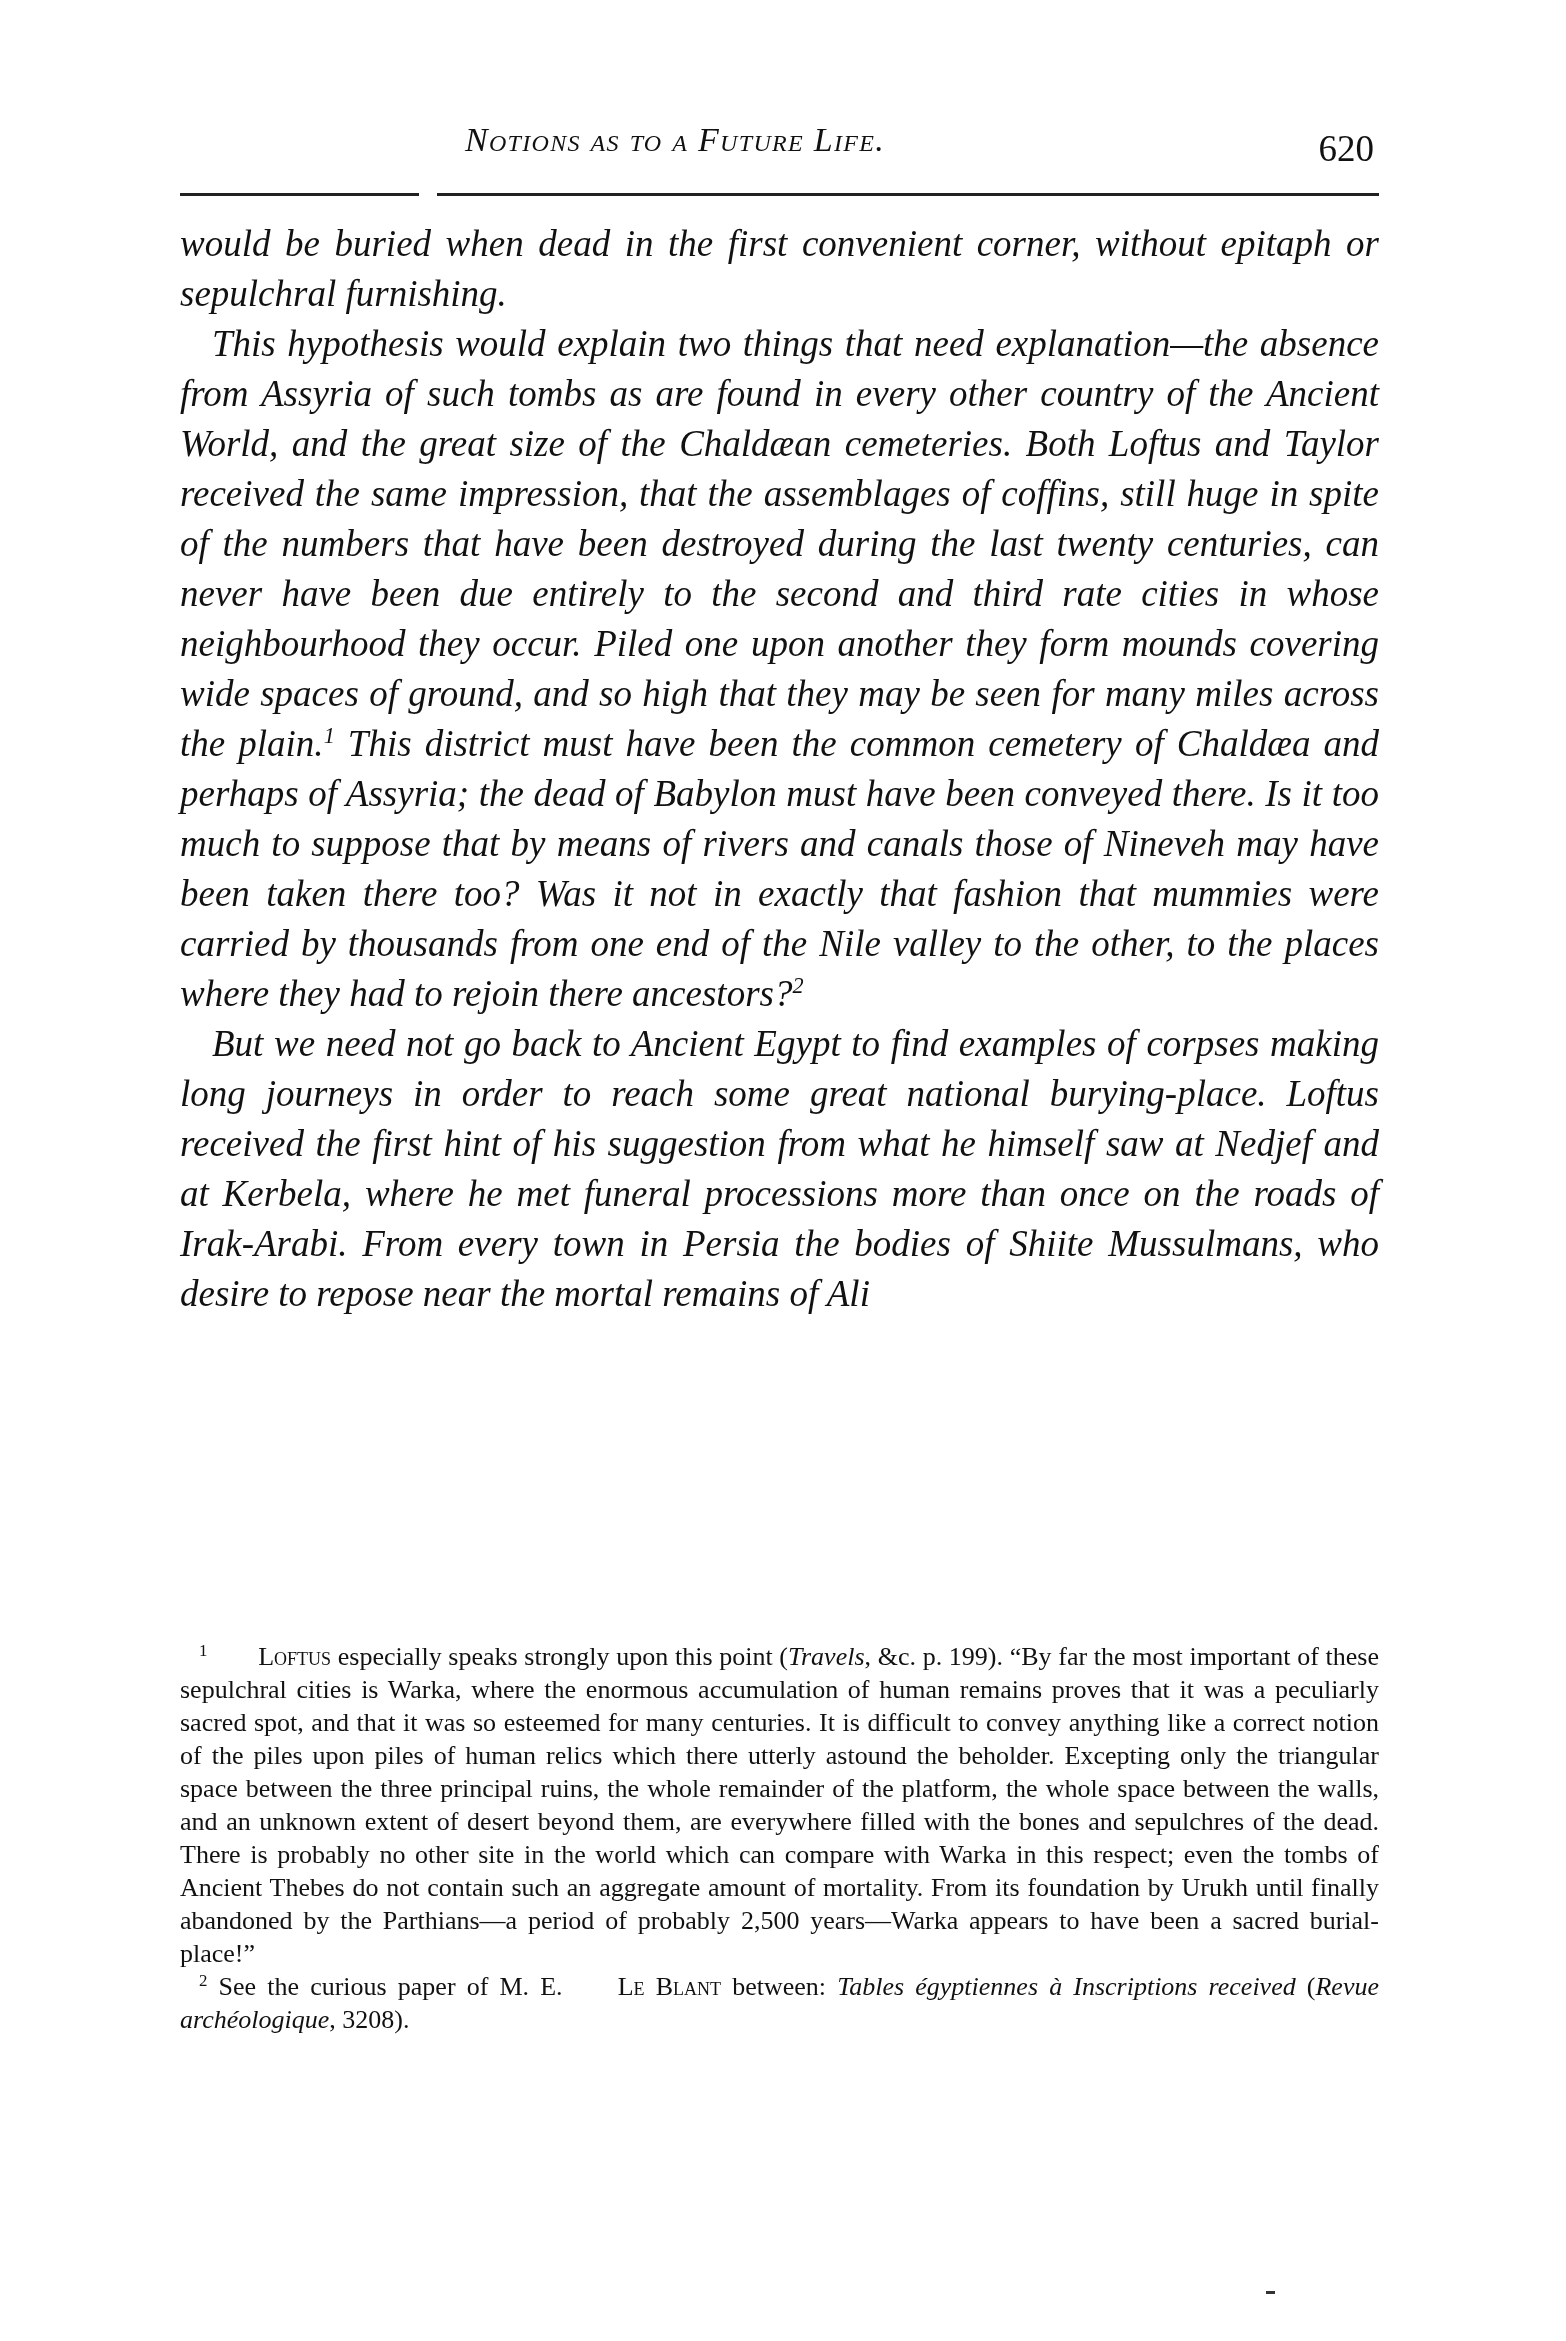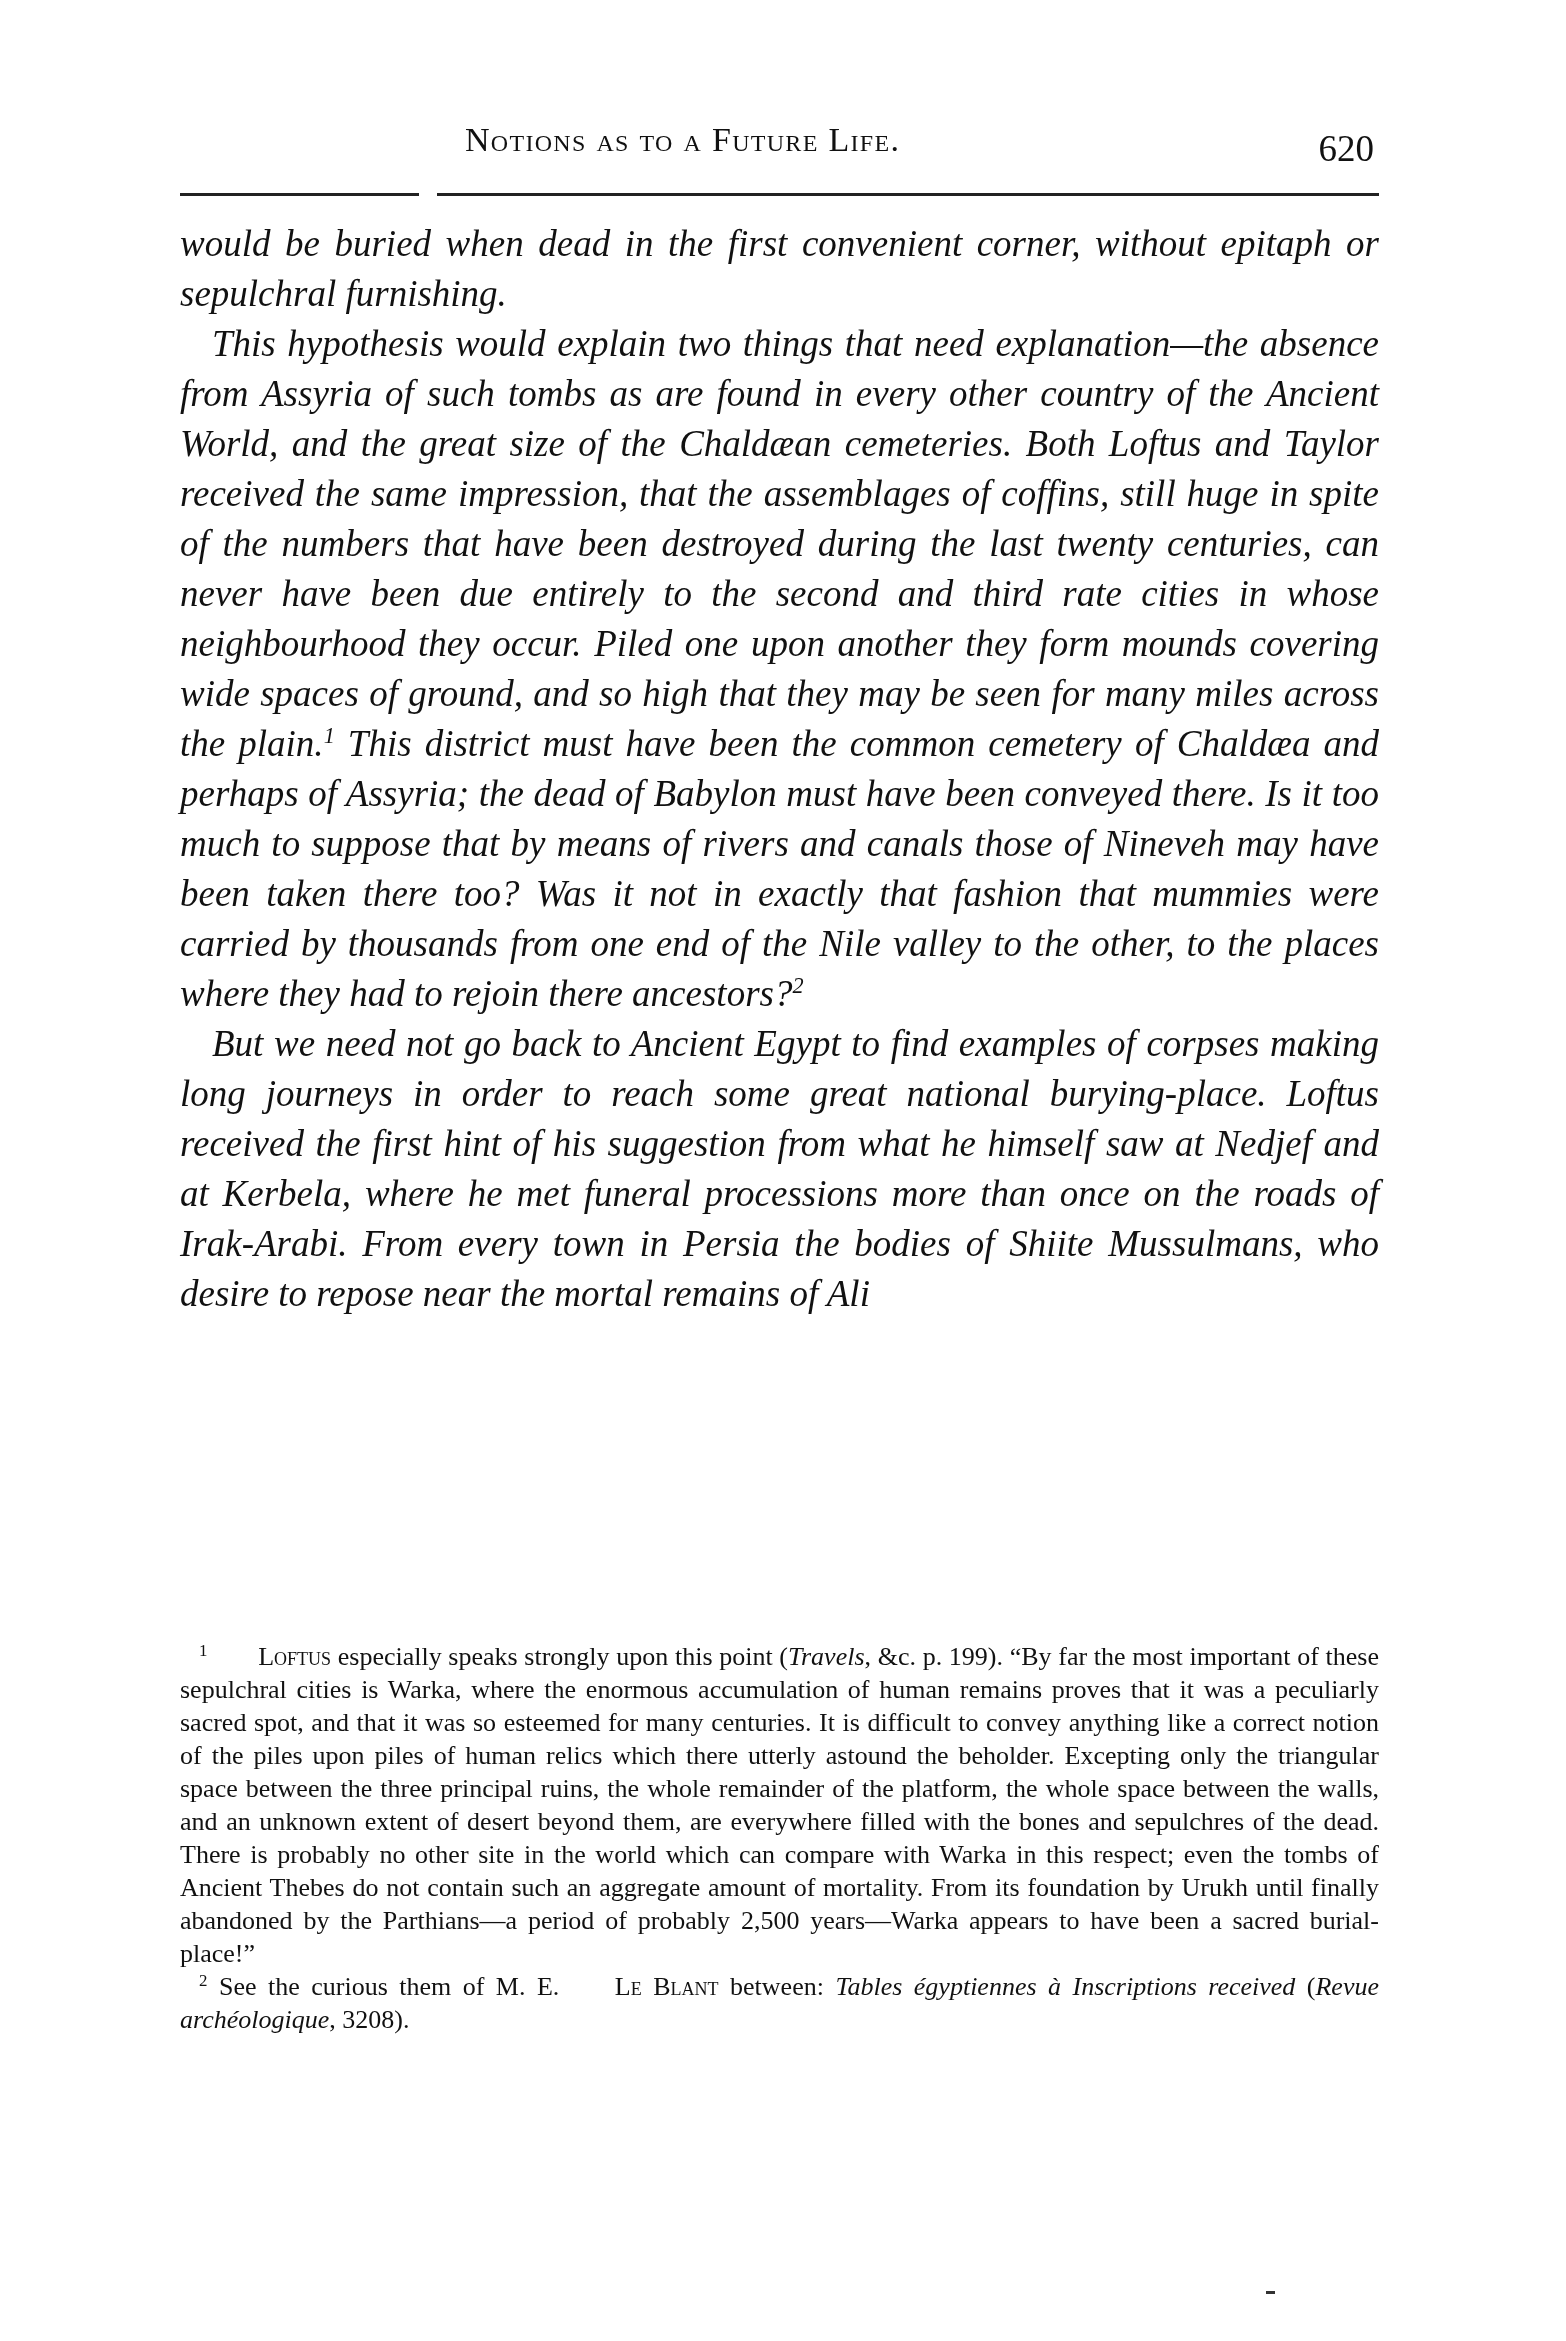--- a/index.html
+++ b/index.html
@@ -1,19 +1,19 @@
 <!DOCTYPE html>
 <html style="font-size:10px"><head>
 <meta charset="utf-8">
 <style>
   html, body { margin: 0; padding: 0; background: #ffffff; }
   body { width: 1567px; height: 2342px; position: relative; overflow: hidden; color: #111; }
   .page { position: absolute; left: 180px; top: 0; width: 1199px; }
   .header { position: absolute; top: 121px; left: 0; width: 1199px; height: 51px; font-family: "Liberation Serif", "DejaVu Serif", serif; }
-  .running-head { position: absolute; left: 285px; top: 0; font-size: 34px; letter-spacing: 1.3px; font-variant: small-caps; }
+  .running-head { position: absolute; left: 285px; top: 0; font-size: 34px; letter-spacing: 1.3px; font-variant: small-caps; font-style: italic; }
   .page-number { position: absolute; right: 5px; top: 6.3px; font-size: 37px; }
   .rule { position: absolute; top: 193px; left: 0; width: 1199px; height: 2.5px; background: #222; }
   .rule-gap { position: absolute; top: 190px; left: 239px; width: 18px; height: 7.6px; background: #fff; }
   .body-text { position: absolute; top: 219px; left: 0; width: 1199px; font-family: "Liberation Serif", "DejaVu Serif", serif; font-size: 37px; line-height: 50px; text-align: justify; }
   .body-text p { margin: 0; font-style: italic; }
   .indent { text-indent: 32px; }
   .footnotes { position: absolute; top: 1640px; left: 0; width: 1199px; font-family: "Liberation Serif", "DejaVu Serif", serif; font-size: 26px; line-height: 33px; text-align: justify; }
   .footnotes p { margin: 0; text-indent: 19px; }
   .sc { font-variant: small-caps; margin-left: 44px; }
   sup { font-size: 60%; line-height: 0; vertical-align: 0.6em; }
@@ -32,18 +32,18 @@
   <div class="rule-gap"></div>
 
   <div class="body-text">
     <p>would be buried when dead in the first convenient corner, without epitaph or sepulchral furnishing.</p>
     <p class="indent"><span>This hypothesis would explain two things that need explanation—the absence from Assyria of such tombs as are found in every other country of the Ancient World, and the great size of the Chaldæan cemeteries. Both Loftus and Taylor received the same impression, that the assemblages of coffins, still huge in spite of the numbers that have been destroyed during the last twenty centuries, can never have been due entirely to the second and third rate cities in whose neighbourhood they occur. Piled one upon another they form mounds covering wide spaces of ground, and so high that they may be seen for many miles across the plain.</span><sup>1</sup><span> This district must have been the common cemetery of Chaldæa and perhaps of Assyria; the dead of Babylon must have been conveyed there. Is it too much to suppose that by means of rivers and canals those of Nineveh may have been taken there too? Was it not in exactly that fashion that mummies were carried by thousands from one end of the Nile valley to the other, to the places where they had to rejoin there ancestors?</span><sup>2</sup></p>
     <p class="indent">But we need not go back to Ancient Egypt to find examples of corpses making long journeys in order to reach some great national burying-place. Loftus received the first hint of his suggestion from what he himself saw at Nedjef and at Kerbela, where he met funeral processions more than once on the roads of Irak-Arabi. From every town in Persia the bodies of Shiite Mussulmans, who desire to repose near the mortal remains of Ali</p>
   </div>
 
   <div class="footnotes">
     <p><span class="fnmark">1</span> <span class="sc">Loftus</span><span> especially speaks strongly upon this point (</span><i>Travels</i><span>, &amp;c. p. 199). “By far the most important of these sepulchral cities is Warka, where the enormous accumulation of human remains proves that it was a peculiarly sacred spot, and that it was so esteemed for many centuries. It is difficult to convey anything like a correct notion of the piles upon piles of human relics which there utterly astound the beholder. Excepting only the triangular space between the three principal ruins, the whole remainder of the platform, the whole space between the walls, and an unknown extent of desert beyond them, are everywhere filled with the bones and sepulchres of the dead. There is probably no other site in the world which can compare with Warka in this respect; even the tombs of Ancient Thebes do not contain such an aggregate amount of mortality. From its foundation by Urukh until finally abandoned by the Parthians—a period of probably 2,500 years—Warka appears to have been a sacred burial-place!”</span></p>
-    <p><span class="fnmark">2</span><span> See the curious them of M. E. </span><span class="sc">Le Blant</span><span> between: </span><i>Tables égyptiennes à Inscriptions received</i><span> (</span><i>Revue archéologique</i><span>, 3208).</span></p>
+    <p><span class="fnmark">2</span><span> See the curious paper of M. E. </span><span class="sc">Le Blant</span><span> between: </span><i>Tables égyptiennes à Inscriptions received</i><span> (</span><i>Revue archéologique</i><span>, 3208).</span></p>
   </div>
 </div>
 
 <div class="stray" style="left:1266px; top:2291px; width:9px; height:2.5px;"></div>
 
 
 </body></html>

